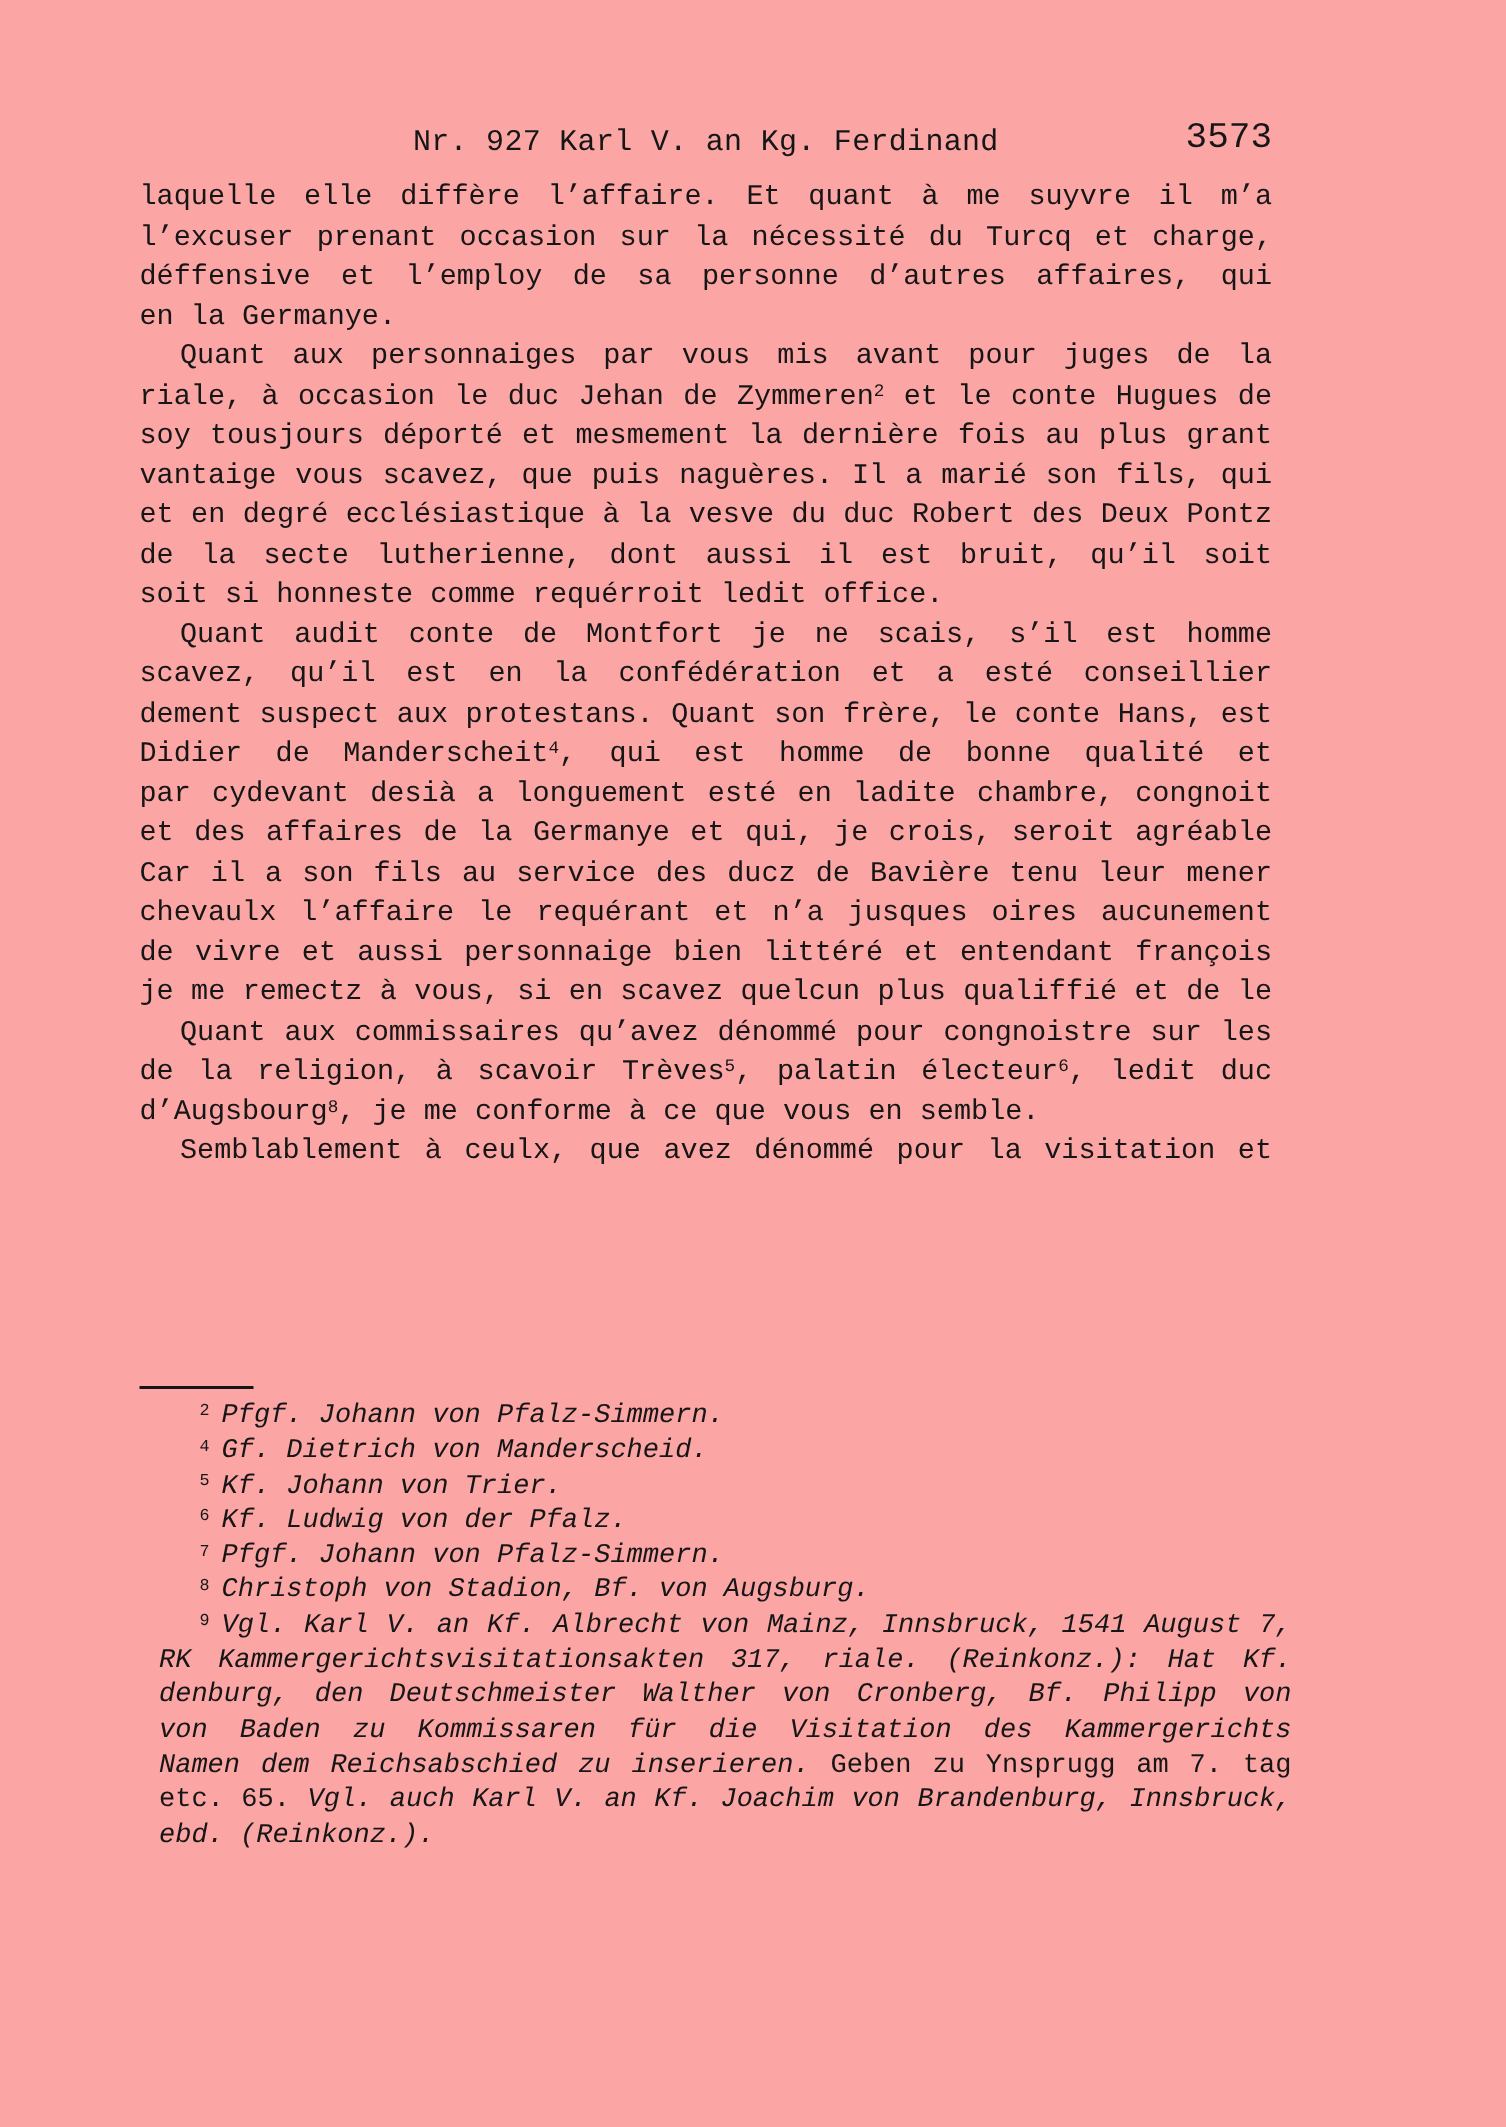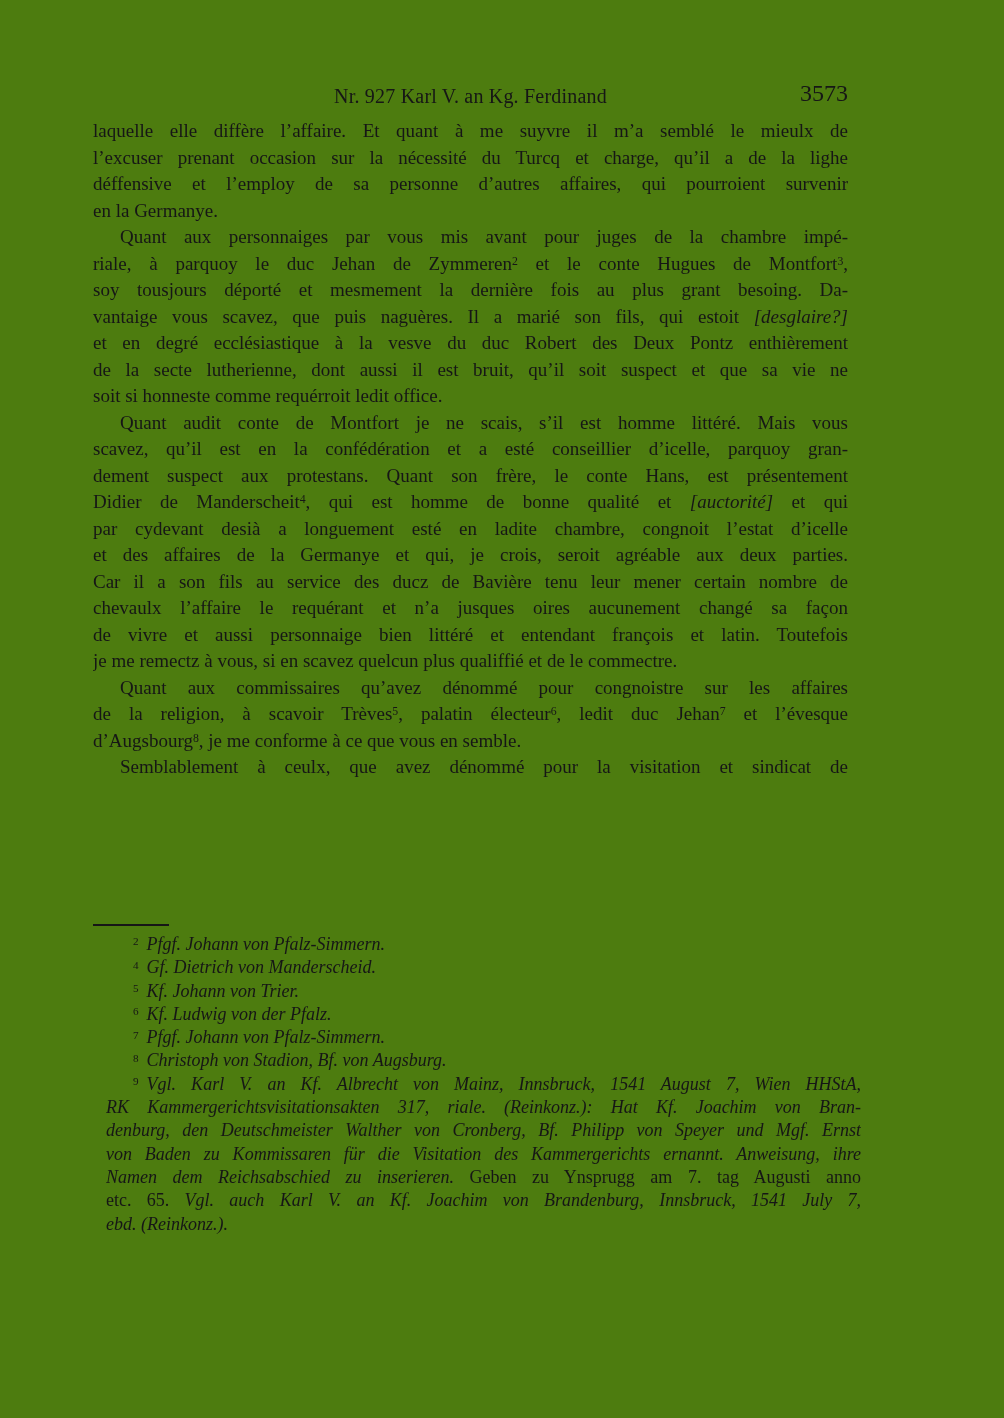--- a/index.html
+++ b/index.html
@@ -1,23 +1,23 @@
 <!DOCTYPE html>
 <html><head>
 <meta charset="utf-8">
 <style>
   html, body { margin: 0; padding: 0; background: #e8e8e8; }
   .page {
     position: relative;
     width: 1004px;
     height: 1418px;
     margin: 0 auto;
-    background: #4d7c0f;
+    background: #fca5a5;
     color: #161616;
-    font-family: Liberation Serif, serif;
+    font-family: Liberation Mono, monospace;
     overflow: hidden;
   }
   
   .running-header {
     position: absolute;
     top: 83px;
     left: 93px;
     width: 755px;
     height: 30px;
   }
@@ -96,21 +96,21 @@
 
   <div class="bodytext">
       <div>
         <div class="line just"><span>laquelle elle diffère l’affaire. Et quant à me suyvre il m’a semblé le mieulx de</span></div>
         <div class="line just"><span>l’excuser prenant occasion sur la nécessité du Turcq et charge, qu’il a de la lighe</span></div>
         <div class="line just"><span>déffensive et l’employ de sa personne d’autres affaires, qui pourroient survenir</span></div>
         <div class="line"><span>en la Germanye.</span></div>
       </div>
       <div>
         <div class="line just ind"><span>Quant aux personnaiges par vous mis avant pour juges de la chambre impé-</span></div>
-        <div class="line just"><span>riale, à parquoy le duc Jehan de Zymmeren</span><sup class="sup">2</sup><span> et le conte Hugues de Montfort</span><sup class="sup">3</sup><span>,</span></div>
+        <div class="line just"><span>riale, à occasion le duc Jehan de Zymmeren</span><sup class="sup">2</sup><span> et le conte Hugues de Montfort</span><sup class="sup">3</sup><span>,</span></div>
         <div class="line just"><span>soy tousjours déporté et mesmement la dernière fois au plus grant besoing. Da-</span></div>
         <div class="line just"><span>vantaige vous scavez, que puis naguères. Il a marié son fils, qui estoit </span><em>[desglaire?]</em></div>
         <div class="line just"><span>et en degré ecclésiastique à la vesve du duc Robert des Deux Pontz enthièrement</span></div>
         <div class="line just"><span>de la secte lutherienne, dont aussi il est bruit, qu’il soit suspect et que sa vie ne</span></div>
         <div class="line"><span>soit si honneste comme requérroit ledit office.</span></div>
       </div>
       <div>
         <div class="line just ind"><span>Quant audit conte de Montfort je ne scais, s’il est homme littéré. Mais vous</span></div>
         <div class="line just"><span>scavez, qu’il est en la confédération et a esté conseillier d’icelle, parquoy gran-</span></div>
         <div class="line just"><span>dement suspect aux protestans. Quant son frère, le conte Hans, est présentement</span></div>

